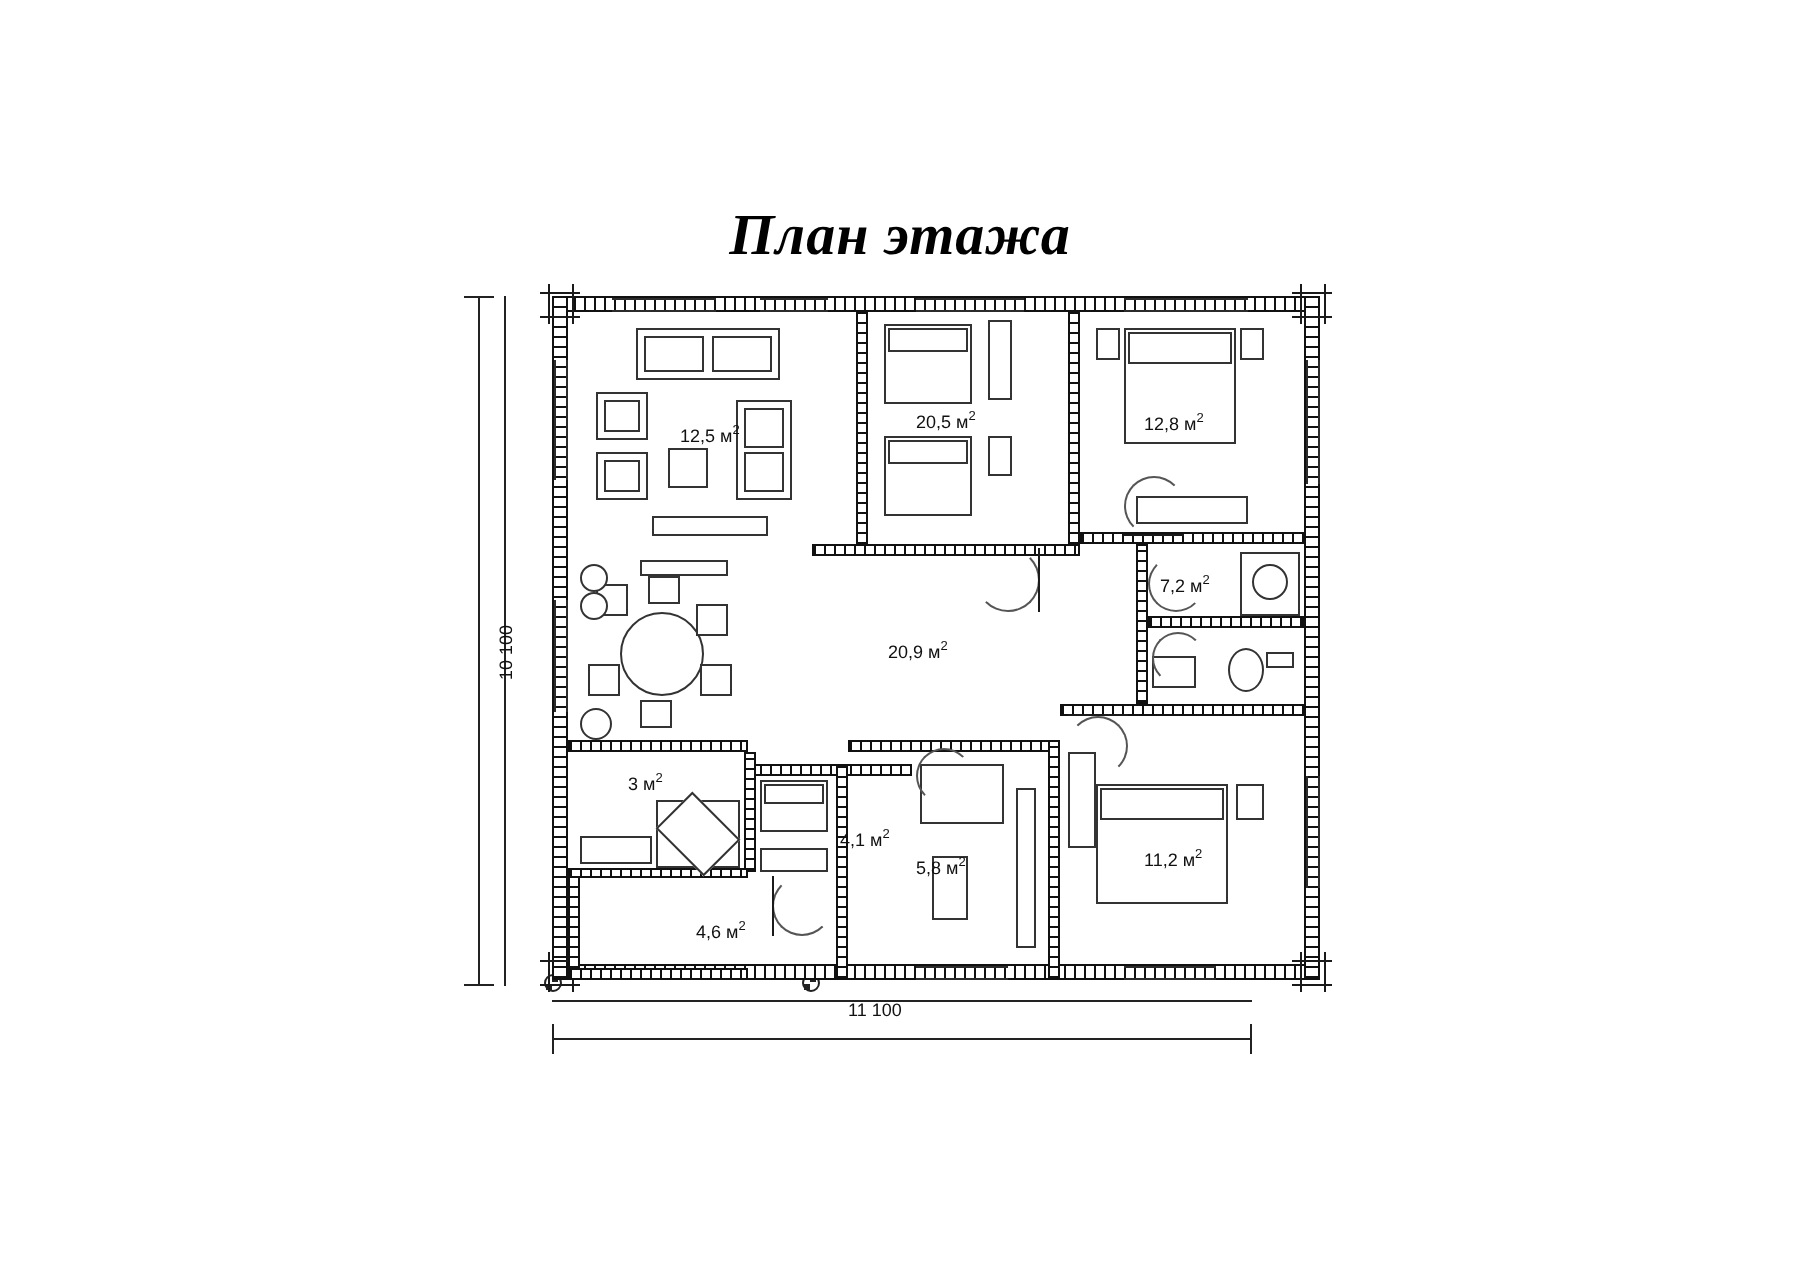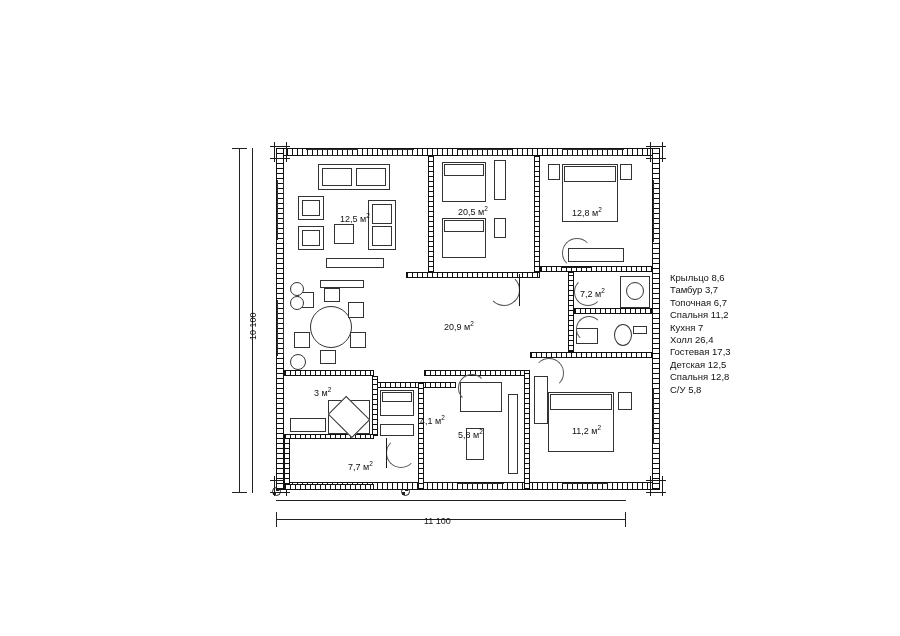--- a/index.html
+++ b/index.html
@@ -51,35 +51,36 @@
 
   .axis-c{position:absolute;width:9px;height:9px;border:1px solid #222;border-radius:50%;box-sizing:border-box;}
   .axis-c::before{content:"";position:absolute;left:3px;top:0;width:3px;height:3px;background:#222;}
   .axis-c::after{content:"";position:absolute;left:0;top:4px;width:3px;height:3px;background:#222;}
 </style>
 </head>
 <body>
 
 <div id="stage">
 
+  <div class="title">План этажа</div>
 
   <div>
     <div class="dimline" style="left:239px;top:148px;width:1px;height:345px;"></div>
     <div class="dimline" style="left:232px;top:148px;width:15px;height:1px;"></div>
     <div class="dimline" style="left:232px;top:492px;width:15px;height:1px;"></div>
     <div class="dimline" style="left:252px;top:148px;width:1px;height:345px;"></div>
     <div class="dimtxt rot" style="left:248px;top:340px;">10 100</div>
   </div>
 
   <div>
     <div class="dimline" style="left:276px;top:519px;width:350px;height:1px;"></div>
     <div class="dimline" style="left:276px;top:512px;width:1px;height:15px;"></div>
     <div class="dimline" style="left:625px;top:512px;width:1px;height:15px;"></div>
     <div class="dimline" style="left:276px;top:500px;width:350px;height:1px;"></div>
-    <div class="dimtxt" style="left:424px;top:516px;">11 100</div>
+    <div class="dimtxt" style="left:424px;top:500px;">11 100</div>
   </div>
 
   <div class="axis-c" style="left:272px;top:487px;"></div>
   <div class="axis-c" style="left:401px;top:487px;"></div>
 
   <div class="plan">
 
     <div class="hatch" style="left:14px;top:6px;width:384px;height:8px;"></div>
     <div class="hatch" style="left:14px;top:340px;width:384px;height:8px;"></div>
     <div class="hatchv" style="left:14px;top:6px;width:8px;height:342px;"></div>
@@ -222,44 +223,32 @@
 
     <div class="f" style="left:286px;top:250px;width:66px;height:60px;"></div>
     <div class="f" style="left:288px;top:252px;width:62px;height:16px;"></div>
     <div class="f" style="left:356px;top:250px;width:14px;height:18px;"></div>
     <div class="f" style="left:272px;top:234px;width:14px;height:48px;"></div>
     <div class="lbl" style="left:310px;top:282px;">
       <span>11,2 м</span><sup>2</sup>
     </div>
 
     <div class="lbl" style="left:86px;top:318px;">
-      <span>7,7 м</span><sup>2</sup>
+      <span>4,6 м</span><sup>2</sup>
     </div>
     <div class="hatch" style="left:22px;top:342px;width:90px;height:6px;"></div>
 
     <div class="swing" style="left:226px;top:132px;width:32px;height:32px;border-color:#555;border-top-color:transparent;border-left-color:transparent;"></div>
     <div class="swing" style="left:300px;top:96px;width:30px;height:30px;border-color:#555;border-bottom-color:transparent;border-right-color:transparent;"></div>
     <div class="swing" style="left:312px;top:136px;width:28px;height:28px;border-color:#555;border-top-color:transparent;border-right-color:transparent;"></div>
     <div class="swing" style="left:314px;top:174px;width:26px;height:26px;border-color:#555;border-bottom-color:transparent;border-right-color:transparent;"></div>
     <div class="swing" style="left:272px;top:216px;width:30px;height:30px;border-color:#555;border-bottom-color:transparent;border-left-color:transparent;"></div>
     <div class="swing" style="left:196px;top:232px;width:28px;height:28px;border-color:#555;border-bottom-color:transparent;border-right-color:transparent;"></div>
     <div class="swing" style="left:124px;top:296px;width:30px;height:30px;border-color:#555;border-top-color:transparent;border-right-color:transparent;"></div>
 
     <div class="wall" style="left:257px;top:132px;width:1px;height:32px;"></div>
     <div class="wall" style="left:300px;top:125px;width:30px;height:1px;"></div>
     <div class="wall" style="left:272px;top:215px;width:30px;height:1px;"></div>
     <div class="wall" style="left:124px;top:296px;width:1px;height:30px;"></div>
   </div>
 
-  <div class="legend">
-    <div>Крыльцо 8,6</div>
-    <div>Тамбур 3,7</div>
-    <div>Топочная 6,7</div>
-    <div>Спальня 11,2</div>
-    <div>Кухня 7</div>
-    <div>Холл 26,4</div>
-    <div>Гостевая 17,3</div>
-    <div>Детская 12,5</div>
-    <div>Спальня 12,8</div>
-    <div>С/У 5,8</div>
-  </div>
 
 </div>
 
 </body></html>

